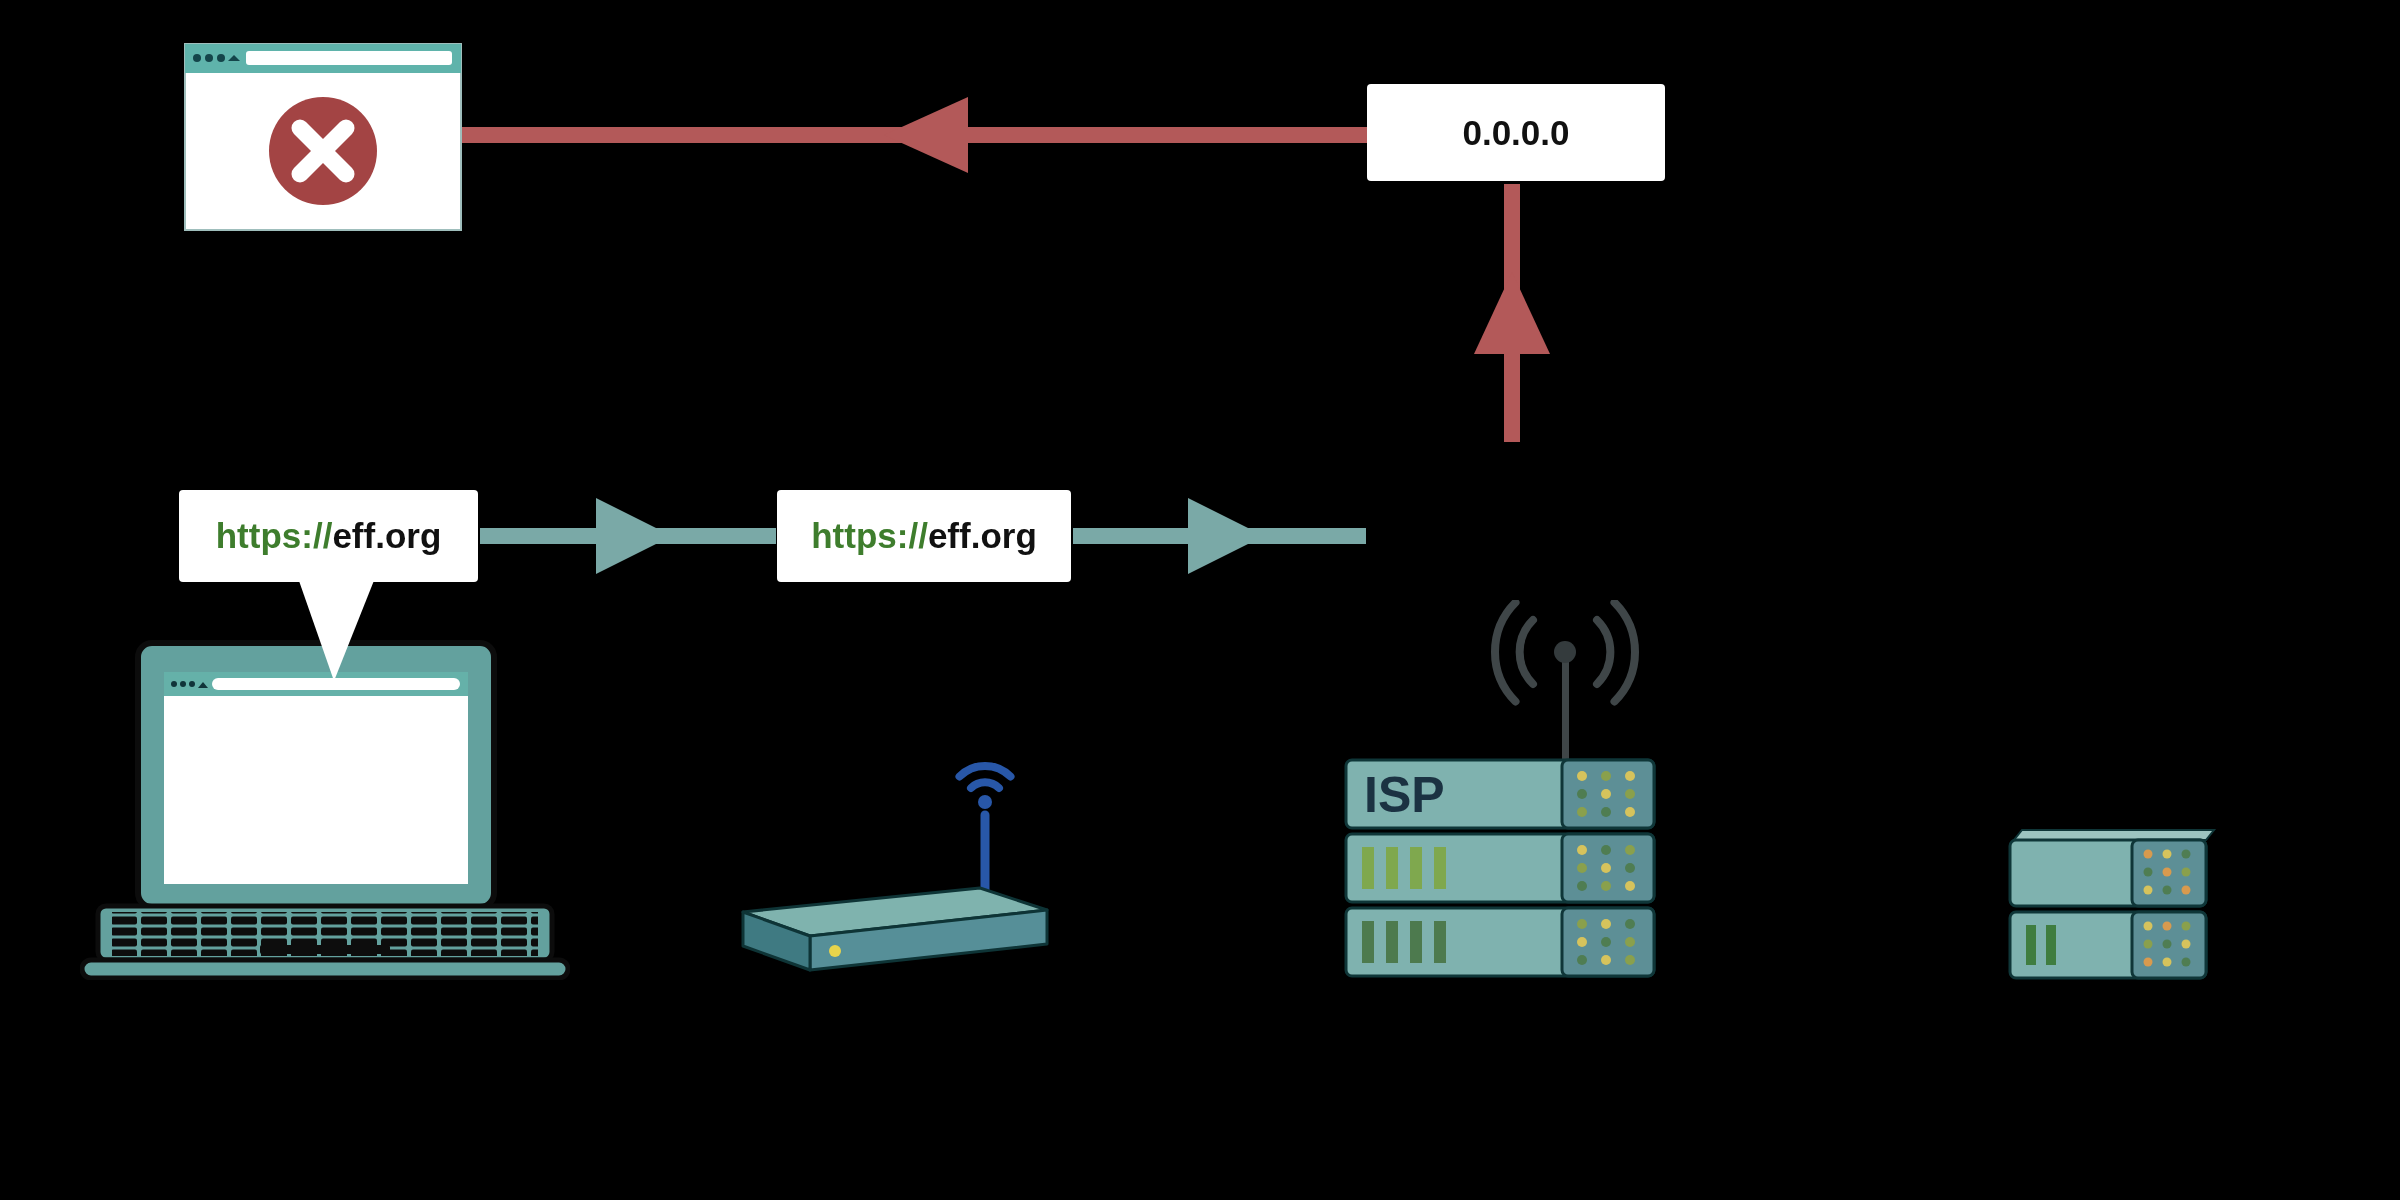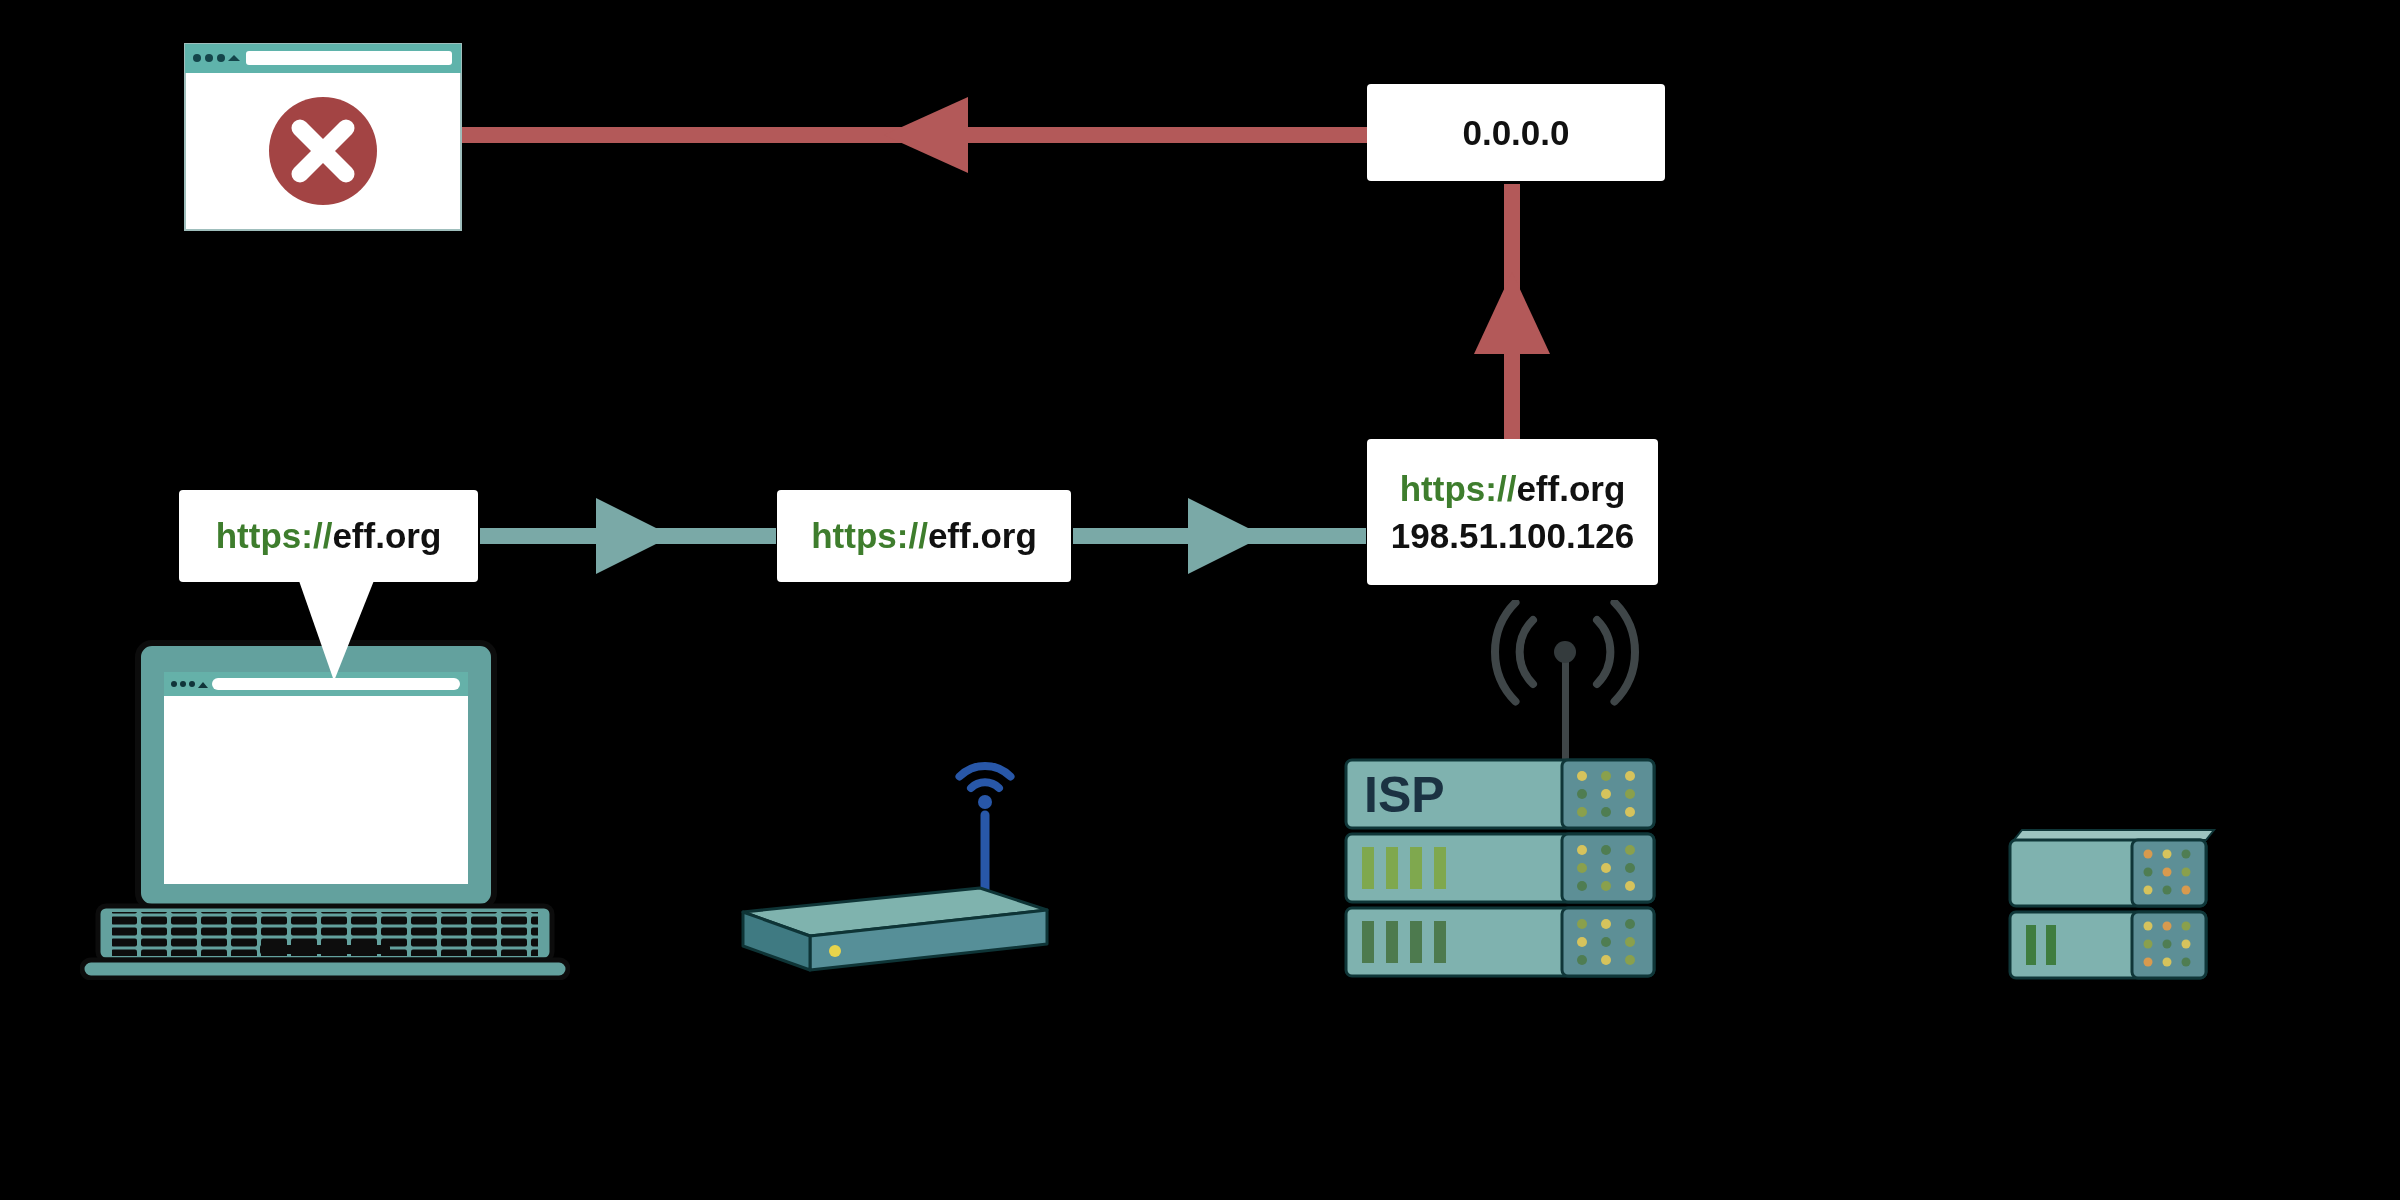--- a/index.html
+++ b/index.html
@@ -74,26 +74,20 @@
   </div>
   <svg class="bubble-tail" style="left:280px;top:575px;" width="120" height="115" viewBox="0 0 120 115">
     <polygon points="18,3 95,3 54,106" fill="#ffffff"></polygon>
   </svg>
 
   <div class="label-box" style="left:777px;top:490px;width:294px;height:92px;">
     <span class="scheme">https://</span>
       <span>eff.org</span>
   </div>
 
-  <div class="label-box dns-box" style="left:1367px;top:439px;width:291px;height:146px;">
-    <div>
-      <span class="scheme">https://</span><span>eff.org</span>
-    </div>
-    <div>198.51.100.126</div>
-  </div>
 
   <div class="device" style="left:80px;top:640px;">
     <svg width="490" height="340" viewBox="0 0 490 340">
       <defs>
         <pattern id="keys" width="30" height="11" patternUnits="userSpaceOnUse">
           <rect x="1" y="1.5" width="26" height="8" rx="2" fill="#0d0d0d"></rect>
         </pattern>
       </defs>
 
       <rect x="58" y="3" width="356" height="264" rx="14" fill="#63a19e" stroke="#0c0c0c" stroke-width="6"></rect>

